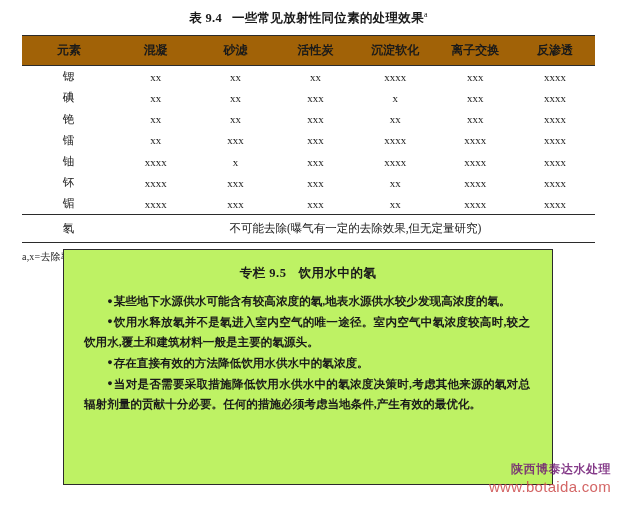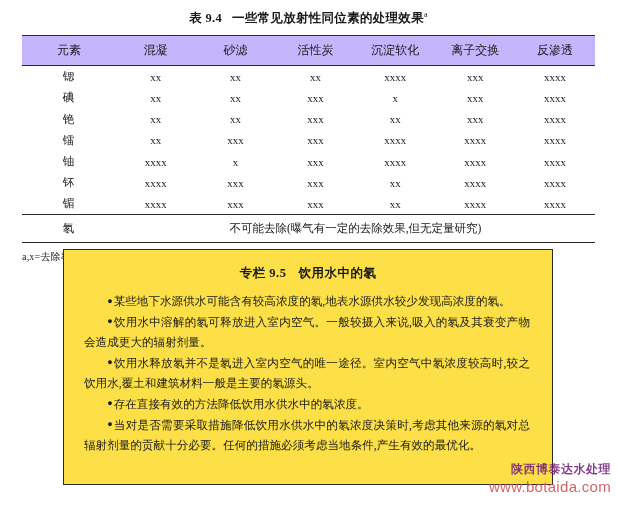--- a/index.html
+++ b/index.html
@@ -41,27 +41,27 @@
     font-weight: normal;
     vertical-align: super;
   }
   table.data {
     border-collapse: collapse;
     width: 573px;
     margin: 0 auto;
     font-size: 11px;
   }
   table.data thead th {
-    font-weight: normal;
+    font-weight: bold;
     font-size: 12px;
     padding: 6px 0 6px 0;
     text-align: center;
     border-top: 1.6px solid #2b2b2b;
     border-bottom: 1.1px solid #2b2b2b;
-    background: #c4b5fd;
+    background: #a16207;
   }
   table.data tbody td {
     text-align: center;
     padding: 3.1px 0;
     font-size: 11px;
     font-family: "Liberation Serif", "DejaVu Serif", serif;
   }
   table.data tbody td.elem {
     font-size: 11.5px;
     letter-spacing: 1px;
@@ -88,21 +88,21 @@
 
   
   .box {
     position: absolute;
     left: 63px;
     top: 249px;
     width: 490px;
     height: 236px;
     border: 1.2px solid #2b2b2b;
     box-sizing: border-box;
-    background: #fde047;
+    background: #bef264;
   }
   .box-title {
     text-align: center;
     font-weight: bold;
     font-size: 12.5px;
     letter-spacing: 0.5px;
     padding: 15px 0 10px 0;
   }
   .box-title .bt-num { margin: 0 12px 0 0; }
   .box-body {
@@ -110,20 +110,21 @@
   }
   .bullet-item {
     position: relative;
     font-size: 11.6px;
     line-height: 1.72;
     text-align: justify;
     text-justify: inter-ideograph;
     text-indent: 2em;
     margin-bottom: 1px;
     font-family: "Liberation Serif", "DejaVu Serif", serif;
+    font-weight: bold;
   }
   .bullet-item .dot {
     font-size: 9px;
     vertical-align: 1.5px;
     margin-right: 1px;
   }
 
   
   .watermark {
     position: absolute;
@@ -254,21 +255,20 @@
 
     <div class="table-footnote">a,x=去除率 0~10%；xx=去除率 10%~40%；xxx=去除率 40%~70%；xxxx=去除率&gt;70%。</div>
   </div>
 
   <div class="box">
     <div class="box-title">
       <span class="bt-num">专栏 9.5</span><span>饮用水中的氡</span>
     </div>
     <div class="box-body">
       <div class="bullet-item"><span class="dot">●</span><span>某些地下水源供水可能含有较高浓度的氡,地表水源供水较少发现高浓度的氡。</span></div>
-      <div class="bullet-item"><span class="dot">●</span><span>饮用水中溶解的氡可释放进入室内空气。一般较摄入来说,吸入的氡及其衰变产物会造成更大的辐射剂量。</span></div>
       <div class="bullet-item"><span class="dot">●</span><span>饮用水释放氡并不是氡进入室内空气的唯一途径。室内空气中氡浓度较高时,较之饮用水,覆土和建筑材料一般是主要的氡源头。</span></div>
       <div class="bullet-item"><span class="dot">●</span><span>存在直接有效的方法降低饮用水供水中的氡浓度。</span></div>
       <div class="bullet-item"><span class="dot">●</span><span>当对是否需要采取措施降低饮用水供水中的氡浓度决策时,考虑其他来源的氡对总辐射剂量的贡献十分必要。任何的措施必须考虑当地条件,产生有效的最优化。</span></div>
     </div>
   </div>
 
   <div class="watermark">
     <div class="wm-line1">陕西博泰达水处理</div>
     <div class="wm-line2">www.botaida.com</div>
   </div>

